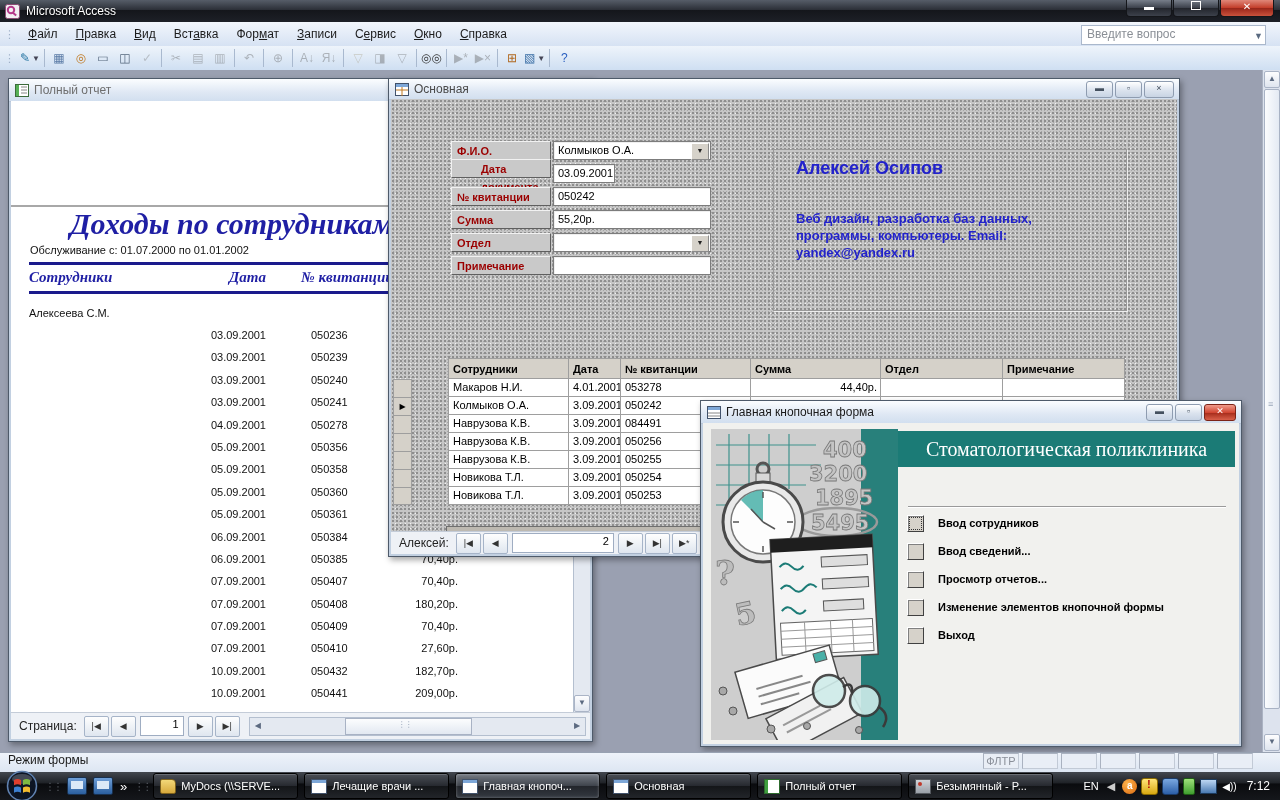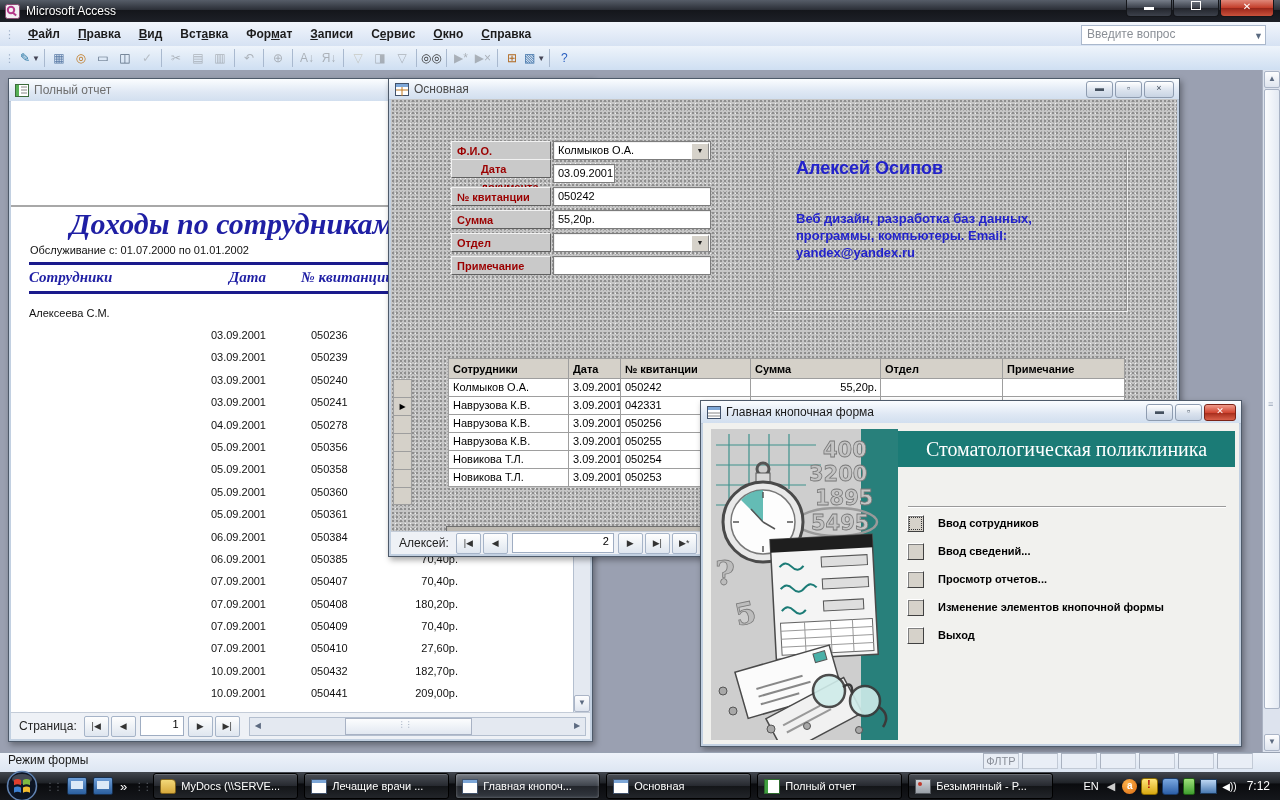--- a/index.html
+++ b/index.html
@@ -16,21 +16,21 @@
   .caption-btns{position:absolute;right:6px;top:0;display:flex;gap:1px;}
   .cap-btn{width:44px;height:16px;border:1px solid #14161a;border-top:none;
     border-radius:0 0 4px 4px;background:linear-gradient(#777e8a,#3a3f49 50%,#23262d 52%,#3c414b);
     color:#fff;font-size:10px;line-height:14px;text-align:center;}
   .cap-btn.close{background:linear-gradient(#e08779,#c23b28 50%,#99261a 52%,#c9523c);width:52px;}
   .cap-glyph-box{display:inline-block;width:8px;height:7px;border:1px solid #fff;}
 
   .menubar{left:0;top:22px;width:1280px;height:24px;background:linear-gradient(#f2f6fc,#d6e2f3);
     display:flex;align-items:center;border-bottom:1px solid #c2cede;}
   .grip{color:#9fb0c8;font-size:11px;padding:0 4px;}
-  .menu-item{padding:2px 9px;color:#1c1c1c;font-size:12px;font-weight:bold;}
+  .menu-item{padding:2px 9px;color:#1c1c1c;font-size:12px;}
   .menu-item u{text-decoration:underline;}
   .question-box{position:absolute;right:14px;top:3px;width:178px;height:18px;background:#fff;
     border:1px solid #aab8cc;color:#8a8f96;font-size:12px;line-height:17px;padding-left:5px;}
   .question-box .dd{position:absolute;right:2px;top:2px;color:#5a6a80;font-size:9px;}
 
   .toolbar{left:0;top:46px;width:1280px;height:24px;background:linear-gradient(#eef4fb,#cfdff2);
     display:flex;align-items:center;border-bottom:1px solid #aeb8c8;}
   .tb-btn{min-width:20px;height:20px;display:flex;align-items:center;justify-content:center;
     font-size:12px;margin:0 1px;border-radius:2px;}
   .tb-btn.disabled{opacity:.38;filter:grayscale(70%);}
@@ -500,31 +500,39 @@
       <div class="dsheet" id="datasheet">
           <div class="ds-row ds-head">
             <div class="ds-cell ds-left" style="width: 121px;">Сотрудники</div>
             <div class="ds-cell" style="width: 52px;">Дата</div>
             <div class="ds-cell" style="width: 130px;">№ квитанции</div>
             <div class="ds-cell" style="width: 130px;">Сумма</div>
             <div class="ds-cell" style="width: 122px;">Отдел</div>
             <div class="ds-cell" style="width: 122px;">Примечание</div>
           </div>
           <div class="ds-row ds-body">
+            <div class="ds-cell ds-left" style="width: 121px;">Макаров Н.И.</div>
+            <div class="ds-cell num" style="width: 52px;">4.01.2001</div>
+            <div class="ds-cell" style="width: 130px;">053278</div>
+            <div class="ds-cell num" style="width: 130px;">44,40р.</div>
+            <div class="ds-cell" style="width: 122px;"></div>
+            <div class="ds-cell" style="width: 122px;"></div>
+          </div>
+          <div class="ds-row ds-body">
             <div class="ds-cell ds-left" style="width: 121px;">Колмыков О.А.</div>
             <div class="ds-cell num" style="width: 52px;">3.09.2001</div>
             <div class="ds-cell" style="width: 130px;">050242</div>
             <div class="ds-cell num" style="width: 130px;">55,20р.</div>
             <div class="ds-cell" style="width: 122px;"></div>
             <div class="ds-cell" style="width: 122px;"></div>
           </div>
           <div class="ds-row ds-body">
             <div class="ds-cell ds-left" style="width: 121px;">Наврузова К.В.</div>
             <div class="ds-cell num" style="width: 52px;">3.09.2001</div>
-            <div class="ds-cell" style="width: 130px;">042331</div>
+            <div class="ds-cell" style="width: 130px;">084491</div>
             <div class="ds-cell num" style="width: 130px;"></div>
             <div class="ds-cell" style="width: 122px;"></div>
             <div class="ds-cell" style="width: 122px;"></div>
           </div>
           <div class="ds-row ds-body">
             <div class="ds-cell ds-left" style="width: 121px;">Наврузова К.В.</div>
             <div class="ds-cell num" style="width: 52px;">3.09.2001</div>
             <div class="ds-cell" style="width: 130px;">050256</div>
             <div class="ds-cell num" style="width: 130px;"></div>
             <div class="ds-cell" style="width: 122px;"></div>

